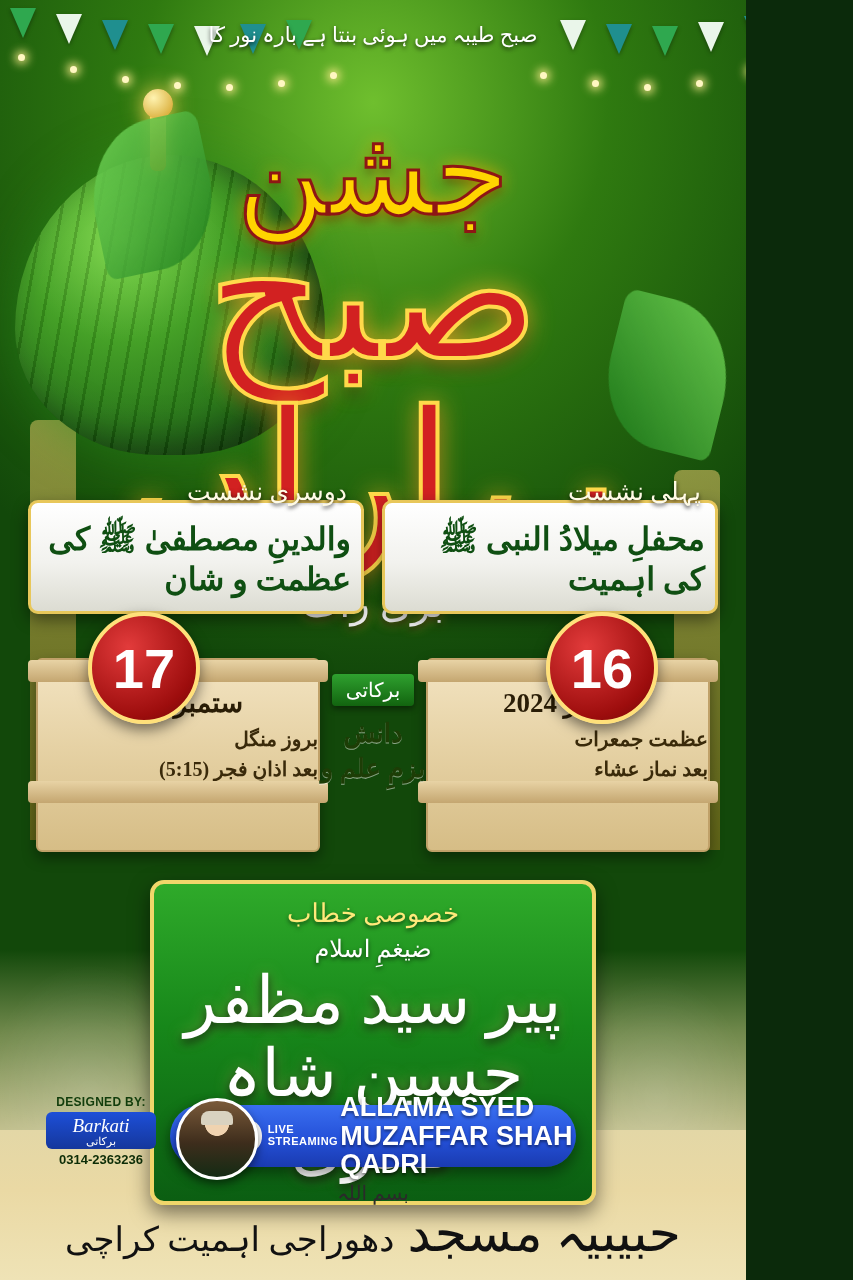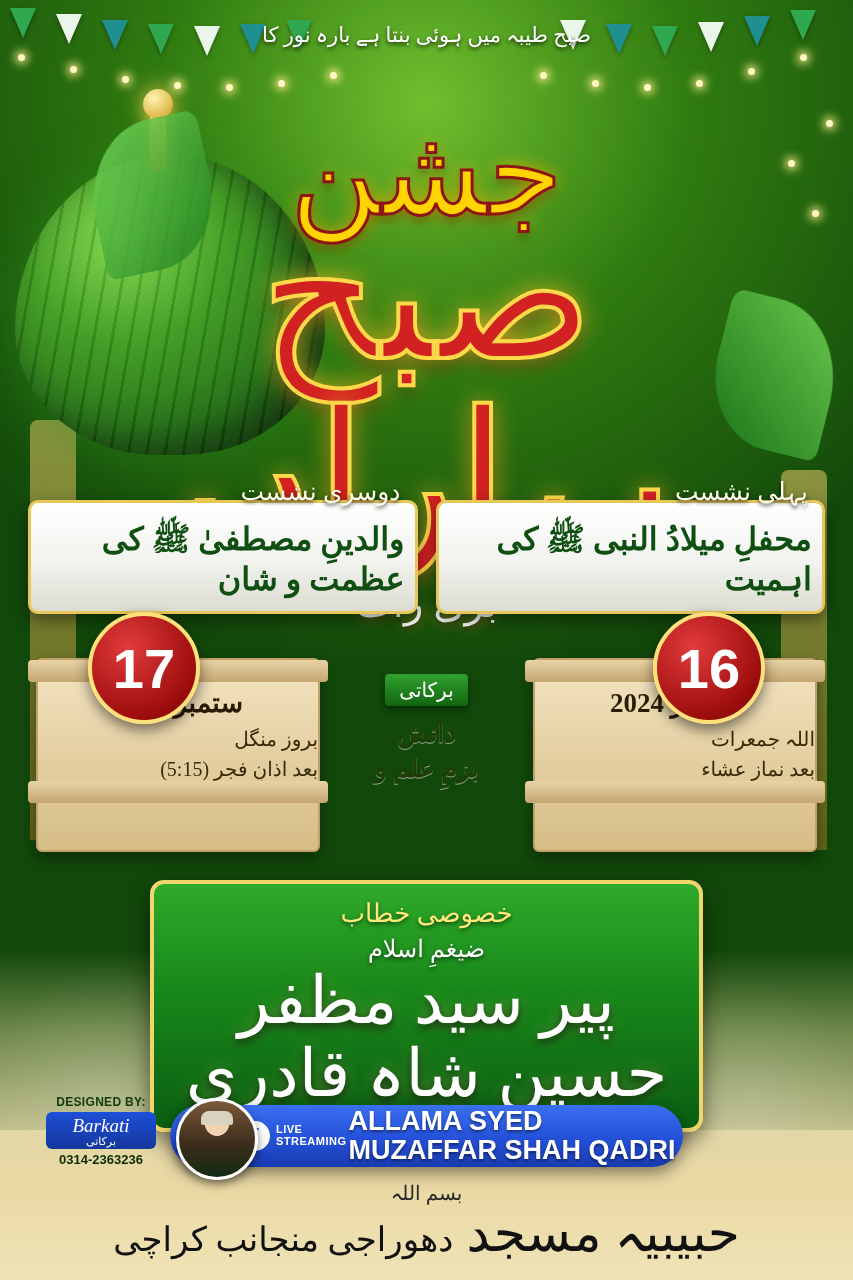--- a/index.html
+++ b/index.html
@@ -5,21 +5,21 @@
   html, body {
     margin: 0;
     padding: 0;
     background: #0b2a0b;
   }
   body {
     font-family: "Liberation Sans", sans-serif;
   }
   .poster {
     position: relative;
-    width: 853px;
+    width: 746px;
     height: 1280px;
     overflow: hidden;
     background:
       radial-gradient(ellipse 70% 45% at 50% 8%, #6fbf2e 0%, #2f7a10 45%, #12480a 100%),
       linear-gradient(180deg, #0d3b08 0%, #2c7a12 35%, #58a81f 60%, #cdd89a 86%, #e8dcae 100%);
   }
   
   .bg-bottom {
     position: absolute;
     left: 0; right: 0; bottom: 0;
@@ -253,21 +253,21 @@
     text-align: center;
     color: #2a1d06;
     font-size: 27px;
     line-height: 1.3;
     font-weight: bold;
   }
   .scroll .sub {
     font-size: 20px;
     color: #3a2a0a;
     margin-top: 6px;
-    font-weight: normal;
+    font-weight: bold;
   }
   .daybadge {
     position: absolute;
     top: -18px;
     width: 104px; height: 104px;
     border-radius: 50%;
     background: radial-gradient(circle at 35% 30%, #e23b3b, #9d0d0d 70%, #6d0606 100%);
     border: 4px solid #ffe07a;
     color: #fff;
     font-size: 56px;
@@ -529,21 +529,21 @@
     </div>
     <div class="session urdu">
       <div class="label">دوسری نشست</div>
       <div class="body">والدینِ مصطفیٰ ﷺ کی عظمت و شان</div>
     </div>
   </div>
 
   <div class="dates">
     <div class="scroll right urdu">
       <div class="txt">ستمبر 2024</div>
-      <div class="sub">اللہ جمعرات</div>
+      <div class="sub">عظمت جمعرات</div>
       <div class="sub">بعد نمازِ عشاء</div>
     </div>
     <div class="daybadge r">16</div>
 
     <div class="scroll left urdu">
       <div class="txt">ستمبر 2024</div>
       <div class="sub">بروز منگل</div>
       <div class="sub">بعد اذانِ فجر (5:15)</div>
     </div>
     <div class="daybadge l">17</div>
@@ -584,17 +584,17 @@
       <div class="brand">Barkati</div>
       <div class="brand-ur urdu">برکاتی</div>
     </div>
     <div class="phone">0314-2363236</div>
   </div>
 
   <div class="footer urdu">
     <div class="bism">بسم اللہ</div>
     <div class="masjid">
       <span>حبیبیہ مسجد</span>
-      <span class="small">دھوراجی منجانب کراچی</span>
+      <span class="small">دھوراجی اہمیت کراچی</span>
     </div>
   </div>
 
 </div>
 
 </body></html>

